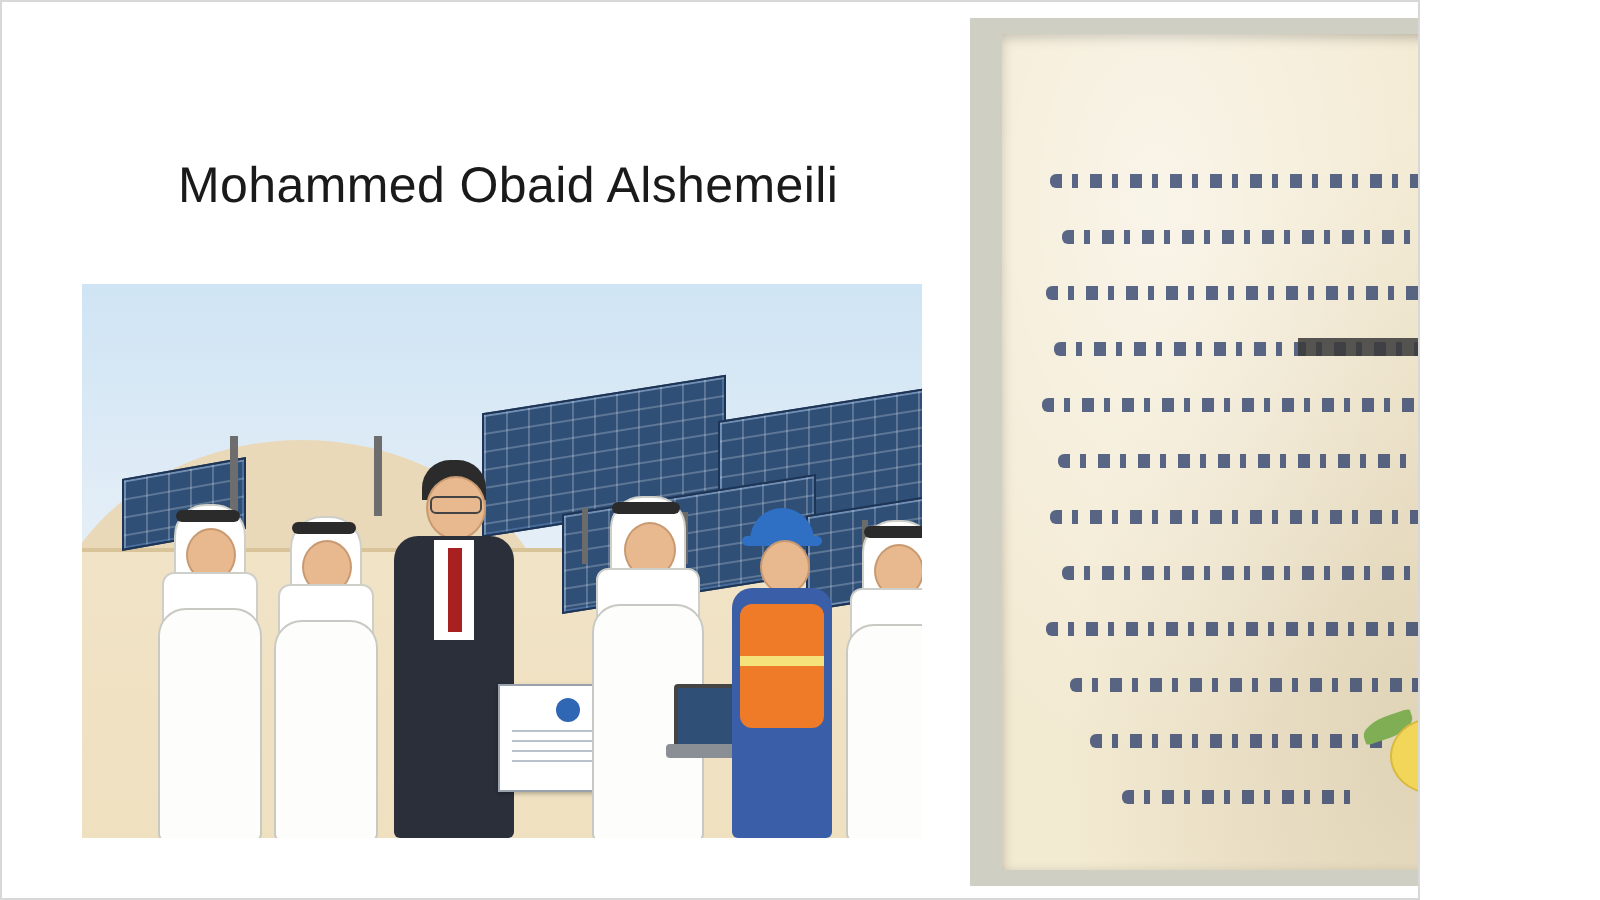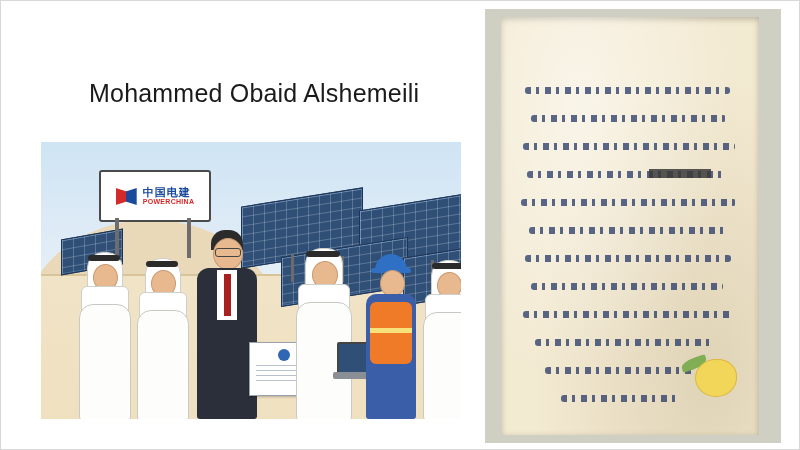--- a/index.html
+++ b/index.html
@@ -5,21 +5,21 @@
   html, body {
     margin: 0;
     padding: 0;
     background: #ffffff;
   }
   body {
     font-family: "Liberation Sans", sans-serif;
   }
   #slide {
     position: relative;
-    width: 800px;
+    width: 710px;
     height: 450px;
     background: #ffffff;
     overflow: hidden;
     border: 1px solid #d8d8d8;
     box-sizing: border-box;
   }
 
   
   .slide-title {
     position: absolute;
@@ -300,30 +300,20 @@
     <div class="panel" style="left:362px; top:110px; width:70px; height:46px; transform:skewY(-9deg);">
         <div class="cells"></div>
       </div>
     <div class="panel" style="left:20px; top:92px; width:60px; height:34px; transform:skewY(-10deg);">
         <div class="cells"></div>
       </div>
     <div class="panel-leg" style="left:250px; top:112px; height:28px;"></div>
     <div class="panel-leg" style="left:300px; top:114px; height:26px;"></div>
     <div class="panel-leg" style="left:390px; top:118px; height:24px;"></div>
 
-    <div class="billboard">
-      <div class="pc-logo">
-        <span class="d1"></span>
-          <span class="d2"></span>
-      </div>
-      <div class="pc-text">
-        <div class="pc-cn">中国电建</div>
-        <div class="pc-en">POWERCHINA</div>
-      </div>
-    </div>
     <div class="billboard-legs">
       <i style="left:16px;"></i>
         <i style="left:88px;"></i>
     </div>
 
     <div class="person" style="left:34px; top:110px; width:58px; height:167px;">
       <div class="ghutra" style="left:12px; top:0; width:34px; height:44px; border-radius:16px 16px 10px 10px;"></div>
       <div class="head" style="left:18px; top:12px; width:23px; height:25px;"></div>
       <div class="agal" style="left:13px; top:3px; width:32px; height:6px;"></div>
       <div class="ghutra" style="left:6px; top:34px; width:46px; height:30px; border-radius:6px;"></div>

